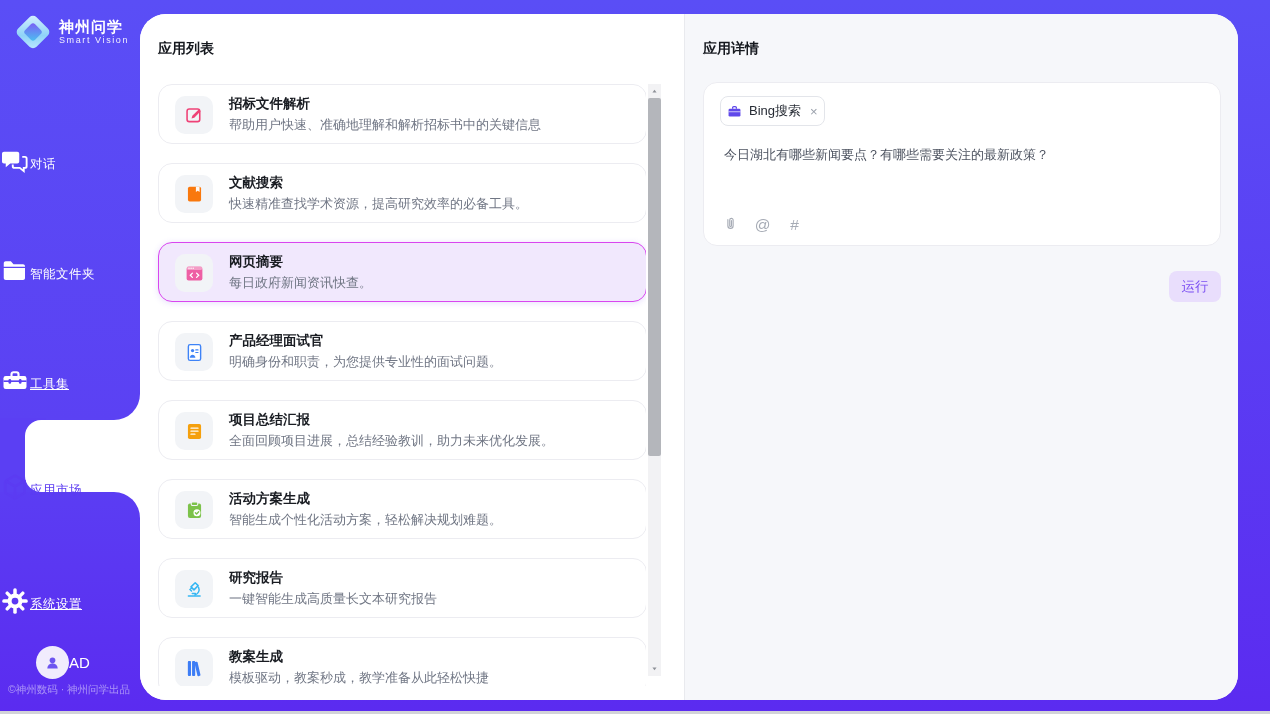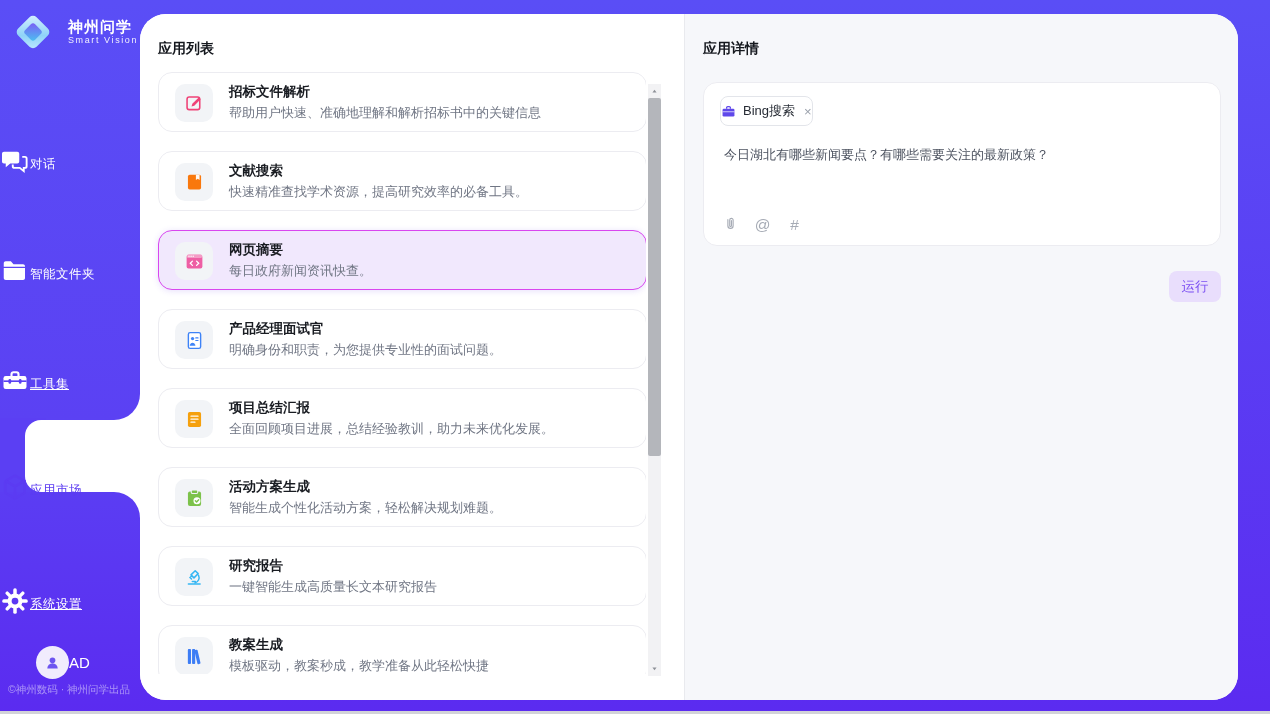--- a/index.html
+++ b/index.html
@@ -13,21 +13,21 @@
   .win-edge { position:absolute; left:0; right:0; bottom:0; height:3px; background:#d2d3d8; z-index:60; }
 
   
   .sidebar { position:absolute; left:0; top:0; width:140px; height:714px; background:#fff; z-index:6; }
   .sb-top { position:absolute; top:0; left:0; width:140px; height:420px;
     background:linear-gradient(180deg,#5a4ef6,#5b41f3); border-bottom-right-radius:26px; z-index:1; }
   .sb-mid { position:absolute; top:418px; left:0; width:46px; height:76px; background:#5b3ff3; z-index:1; }
   .sb-bot { position:absolute; top:492px; left:0; width:140px; height:222px;
     background:linear-gradient(180deg,#5b3df3,#5b2bf0); border-top-right-radius:26px; z-index:1; }
 
-  .logo { position:absolute; left:14px; top:13px; display:flex; align-items:center; gap:16px; z-index:3; }
+  .logo { position:absolute; left:14px; top:13px; display:flex; align-items:center; gap:7px; z-index:3; }
   .diamond-box { width:38px; height:38px; display:flex; align-items:center; justify-content:center; }
   .diamond { width:26px; height:26px; transform:rotate(45deg); border-radius:5px;
     background:linear-gradient(135deg,#d8f1ff,#8fd3f8 60%,#bfe9ff); position:relative; }
   .diamond::after { content:''; position:absolute; inset:6px; border-radius:3px;
     background:linear-gradient(135deg,#7b5bf5,#4ac3f0); }
   .logo-name { color:#fff; font-size:15px; font-weight:bold; letter-spacing:1px; line-height:17px; }
   .logo-tag { color:rgba(255,255,255,.9); font-size:9px; letter-spacing:1.6px; line-height:11px; }
 
   .sb-items { position:absolute; left:0; top:100px; width:140px; z-index:3; }
   .sb-item { position:relative; width:140px; height:110px; padding-top:12px;
@@ -51,21 +51,21 @@
   .copyright { position:absolute; left:8px; top:683px; width:132px; color:rgba(255,255,255,.48);
     font-size:10.5px; white-space:nowrap; z-index:3; }
 
   
   .content { position:absolute; left:140px; top:14px; width:1098px; height:686px;
     background:#fff; border-radius:26px; overflow:hidden; z-index:5; }
 
   
   .list-panel { position:absolute; left:0; top:0; width:544px; height:686px; background:#fff; }
   .panel-title { position:absolute; left:18px; top:26px; font-size:14px; font-weight:bold; color:#15181e; }
-  .list-viewport { position:absolute; left:0; top:58px; width:506px; height:602px; overflow:hidden; }
+  .list-viewport { position:absolute; left:0; top:70px; width:506px; height:602px; overflow:hidden; }
   .cards { position:absolute; left:18px; top:0; width:489px; }
   .card { position:relative; height:60px; margin-bottom:19px; background:#fff;
     border:1px solid #ececf1; border-radius:14px; cursor:pointer; }
   .card.active { background:#f1e8fd; border:1px solid #d946ef; box-shadow:0 1px 6px rgba(122,80,240,.18); }
   .card-ic { position:absolute; left:16px; top:11px; width:38px; height:38px; border-radius:10px;
     background:#f2f4f7; display:flex; align-items:center; justify-content:center; }
   .card-ic svg { width:21px; height:21px; }
   .card-title { position:absolute; left:70px; top:10px; font-size:13.5px; font-weight:bold; color:#191c22; }
   .card-desc { position:absolute; left:70px; top:31px; font-size:13px; color:#707684; white-space:nowrap; }
 
@@ -75,21 +75,21 @@
   .sc-arrow.up { top:2px; } .sc-arrow.down { bottom:2px; }
   .sc-thumb { position:absolute; left:0; top:14px; width:13px; height:358px; background:#b4b6bb;
     border-radius:2px; cursor:pointer; }
 
   
   .detail-panel { position:absolute; left:544px; top:0; width:554px; height:686px;
     background:#f6f7fa; border-left:1px solid #e9eaee; }
   .composer { position:absolute; left:18px; top:68px; width:518px; height:164px; background:#fff;
     border:1px solid #ececf1; border-radius:14px; }
   .tool-tag { position:absolute; left:16px; top:13px; height:30px; display:inline-flex; align-items:center;
-    gap:7px; padding:0 0; border:1px solid #e3e5ea; border-radius:8px; background:#fff; cursor:default; }
+    gap:7px; padding:0 6px; border:1px solid #e3e5ea; border-radius:8px; background:#fff; cursor:default; }
   .tag-ic { width:15px; height:15px; color:#5f48ea; }
   .tag-label { font-size:13px; color:#262b34; }
   .tag-close { font-size:13px; color:#9aa0ab; margin-left:2px; cursor:pointer; line-height:1; }
   .prompt { position:absolute; left:20px; top:62px; right:20px; font-size:13px; color:#4d5360;
     line-height:19px; cursor:text; }
   .composer-icons { position:absolute; left:18px; bottom:12px; display:flex; align-items:center;
     gap:15px; color:#a6abb5; }
   .cicon { width:17px; height:17px; display:flex; align-items:center; justify-content:center; cursor:pointer; }
   .cicon .glyph { font-size:15.5px; line-height:17px; color:#a6abb5; }
   .run-btn { position:absolute; right:17px; top:257px; width:52px; height:31px; background:#e9defc;

